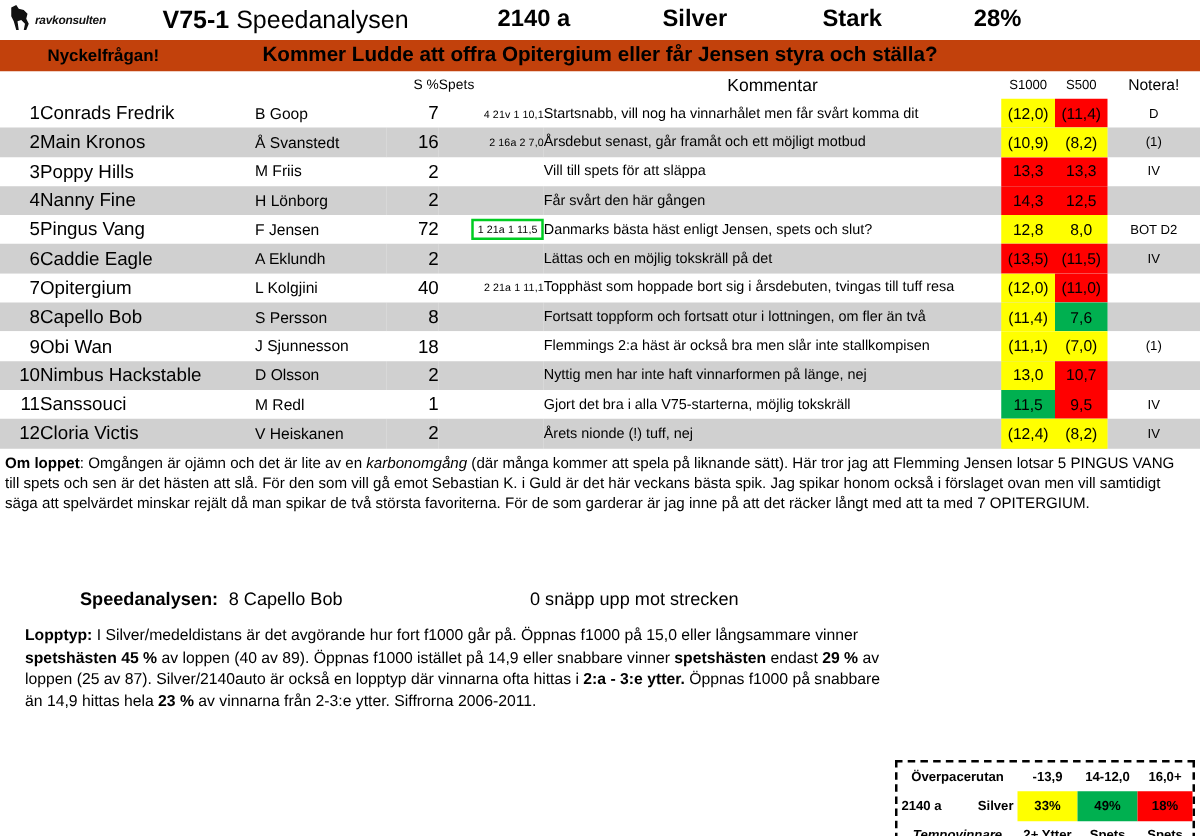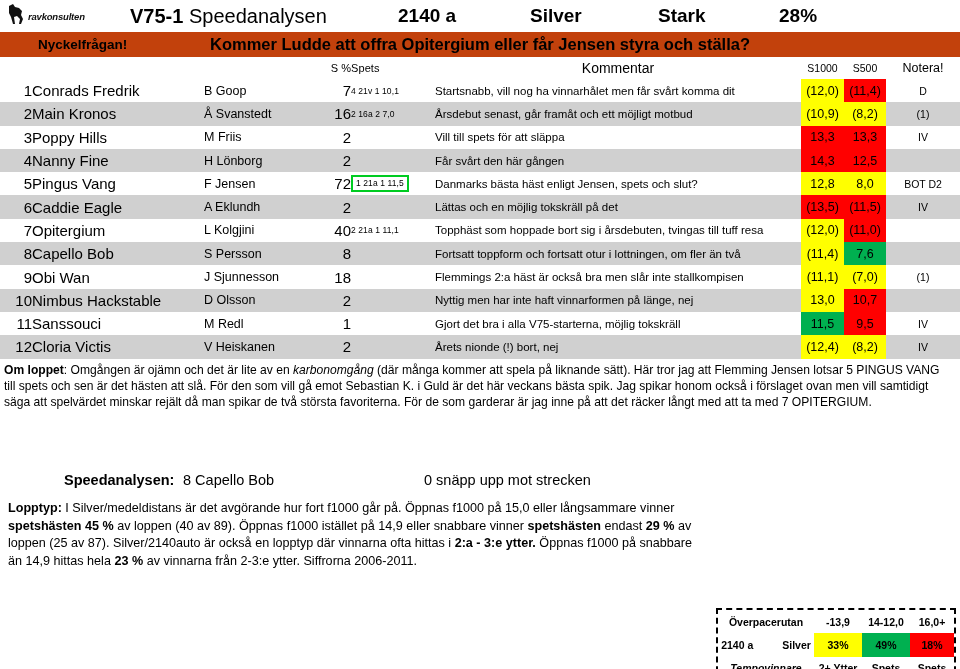--- a/index.html
+++ b/index.html
@@ -91,21 +91,21 @@
   }
   thead tr { height: 22px; }
   tbody tr { height: 23.3px; }
   tbody tr.odd  { background: #ffffff; }
   tbody tr.even { background: #d0d0d0; }
 
   .c-num    { width: 32px;  text-align: right; font-size: 15px; padding-right: 3px; }
   .c-horse  { width: 172px; text-align: left;  font-size: 15px; padding-left: 5px; }
   .c-driver { width: 105px; text-align: left;  font-size: 12.5px; }
   .c-spct   { width: 42px;  text-align: right; font-size: 15px; padding-right: 6px; }
-  .c-spets  { width: 84px;  text-align: left; font-size: 8.5px; letter-spacing: 0.1px; }
+  .c-spets  { width: 84px;  text-align: right; font-size: 8.5px; letter-spacing: 0.1px; }
   .c-komm   { text-align: left;  font-size: 11.5px; padding-left: 4px; }
   .c-s1000  { width: 43px;  text-align: center; font-size: 12.5px; }
   .c-s500   { width: 42px;  text-align: center; font-size: 12.5px; }
   .c-note   { width: 74px;  text-align: center; font-size: 10.5px; }
 
   thead .c-spct  { font-size: 11px; font-weight: bold; text-align: right; padding-right: 3px;}
   thead .c-spets { font-size: 11px; font-weight: bold; text-align: left; padding-left: 3px;}
   thead .c-komm  { font-size: 14px; font-weight: bold; text-align: center; }
   thead .c-s1000,
   thead .c-s500  { font-size: 10.5px; font-weight: bold; }
@@ -149,21 +149,21 @@
   }
   .under-lbl  { position: absolute; left: 64px; font-weight: bold; }
   .under-val  { position: absolute; left: 183px; }
   .under-snap { position: absolute; left: 424px; }
 
   
   .lopptyp {
     margin-top: 8px;
     font-size: 12.6px;
     line-height: 17.4px;
-    padding: 0 4px 0 8px;
+    padding: 0 4px 0 20px;
     width: 700px;
   }
   .lopptyp b { font-weight: bold; }
 
   
   .legendbox {
     position: absolute;
     left: 716px;
     top: 608px;
     width: 240px;
@@ -350,21 +350,21 @@
         <td class="c-s1000 bg-green">11,5</td>
         <td class="c-s500 bg-red">9,5</td>
         <td class="c-note">IV</td>
       </tr>
       <tr class="even">
         <td class="c-num">12</td>
         <td class="c-horse">Cloria Victis</td>
         <td class="c-driver">V Heiskanen</td>
         <td class="c-spct">2</td>
         <td class="c-spets"></td>
-        <td class="c-komm">Årets nionde (!) bort, nej</td>
+        <td class="c-komm">Årets nionde (!) tuff, nej</td>
         <td class="c-s1000 bg-yellow">(12,4)</td>
         <td class="c-s500 bg-yellow">(8,2)</td>
         <td class="c-note">IV</td>
       </tr>
     </tbody>
 </table>
 
 <div class="omloppet">
   <b>Om loppet</b><span>: Omgången är ojämn och det är lite av en </span><i>karbonomgång</i><span> (där många kommer att spela på liknande sätt). Här tror jag att Flemming Jensen lotsar 5 PINGUS VANG till spets och sen är det hästen att slå. För den som vill gå emot Sebastian K. i Guld är det här veckans bästa spik. Jag spikar honom också i förslaget ovan men vill samtidigt säga att spelvärdet minskar rejält då man spikar de två största favoriterna. För de som garderar är jag inne på att det räcker långt med att ta med 7 OPITERGIUM.</span>
 </div>

